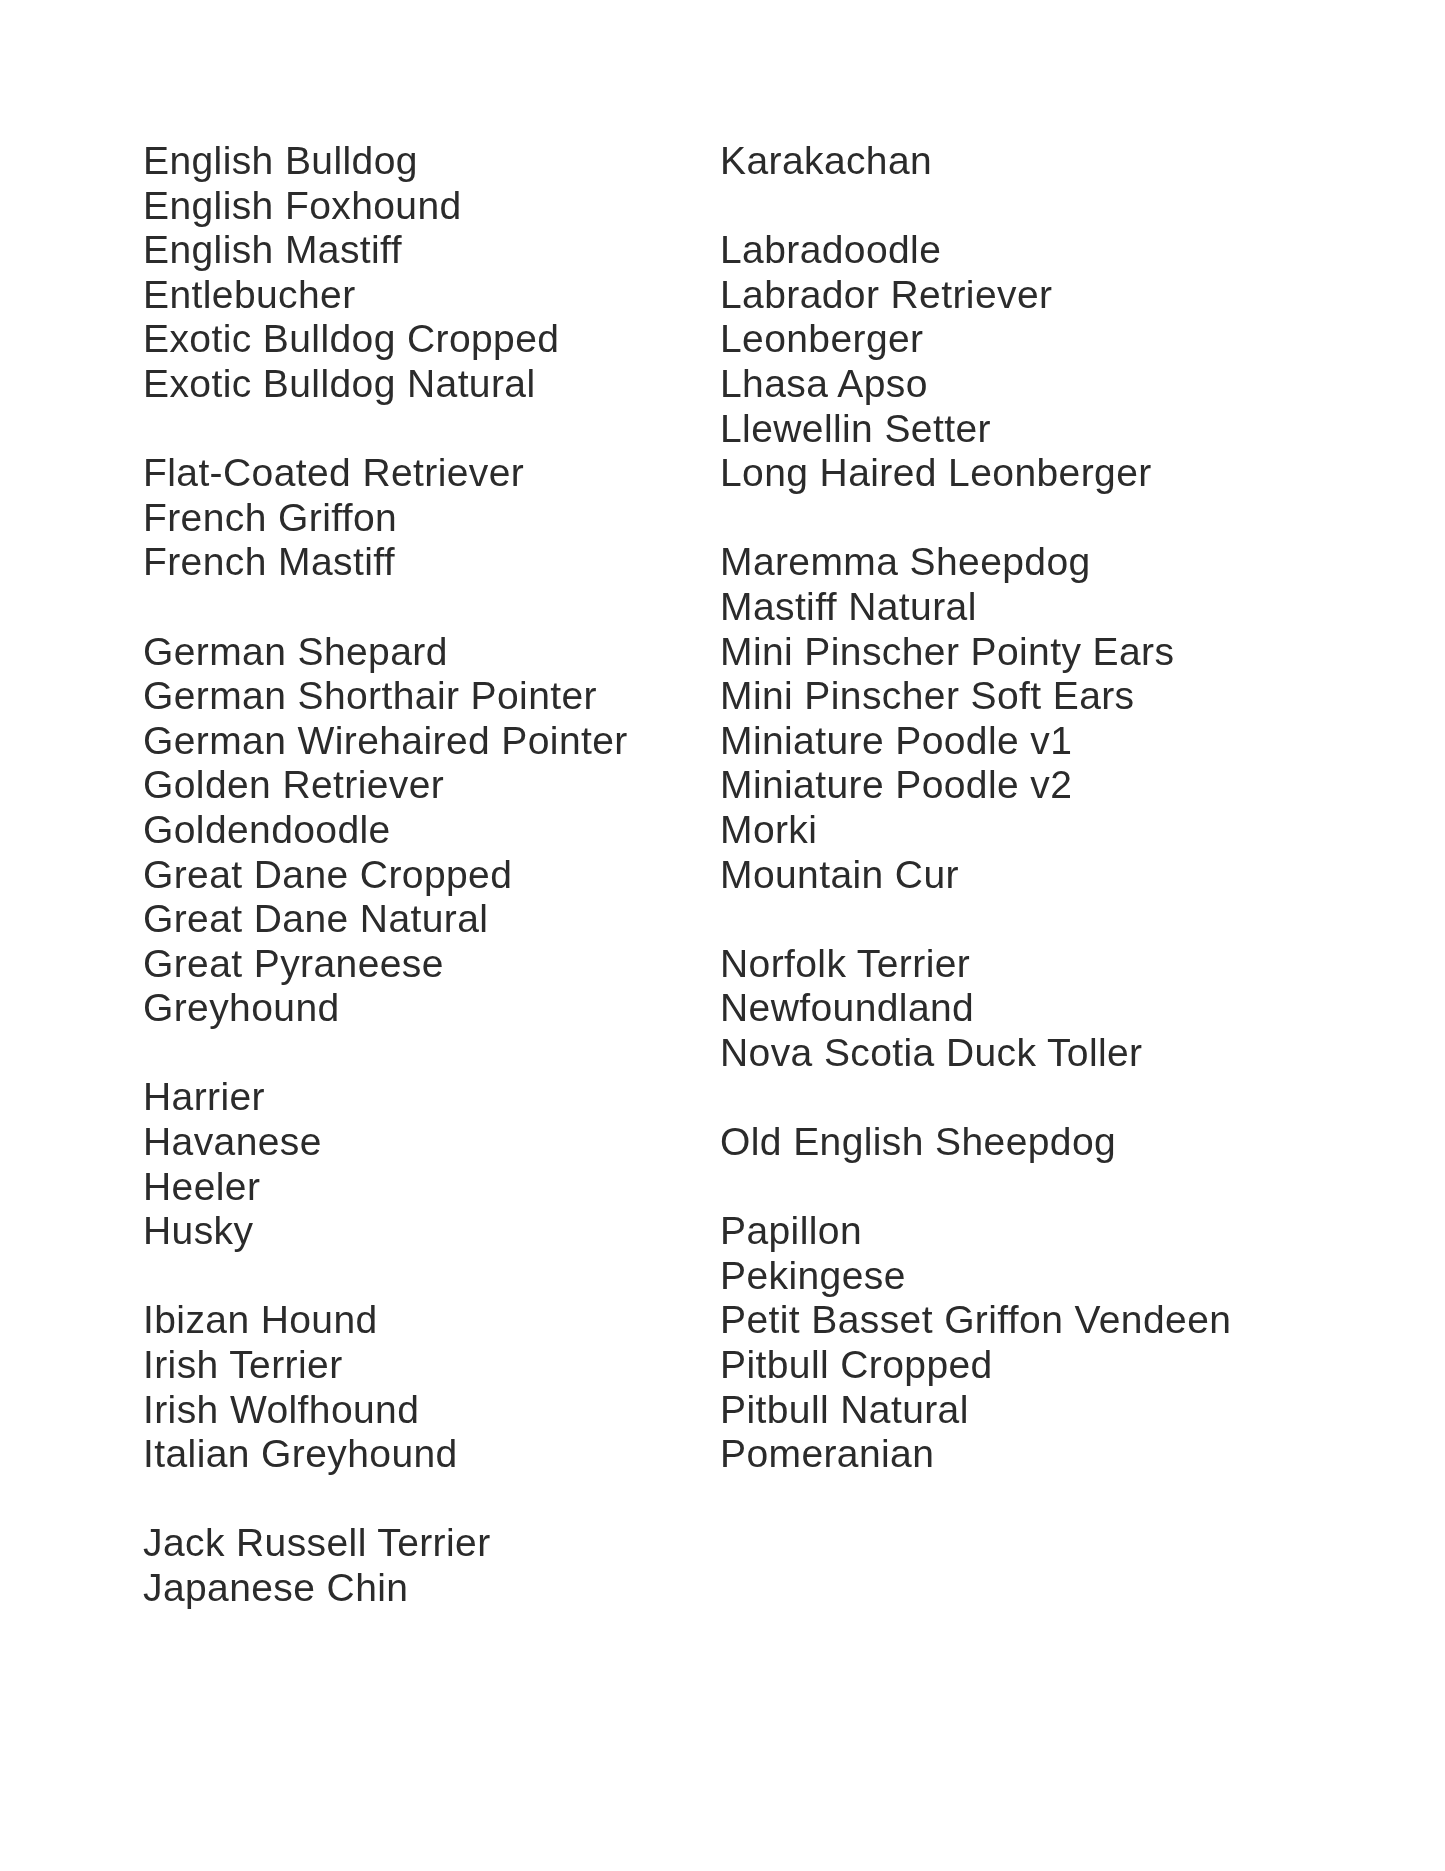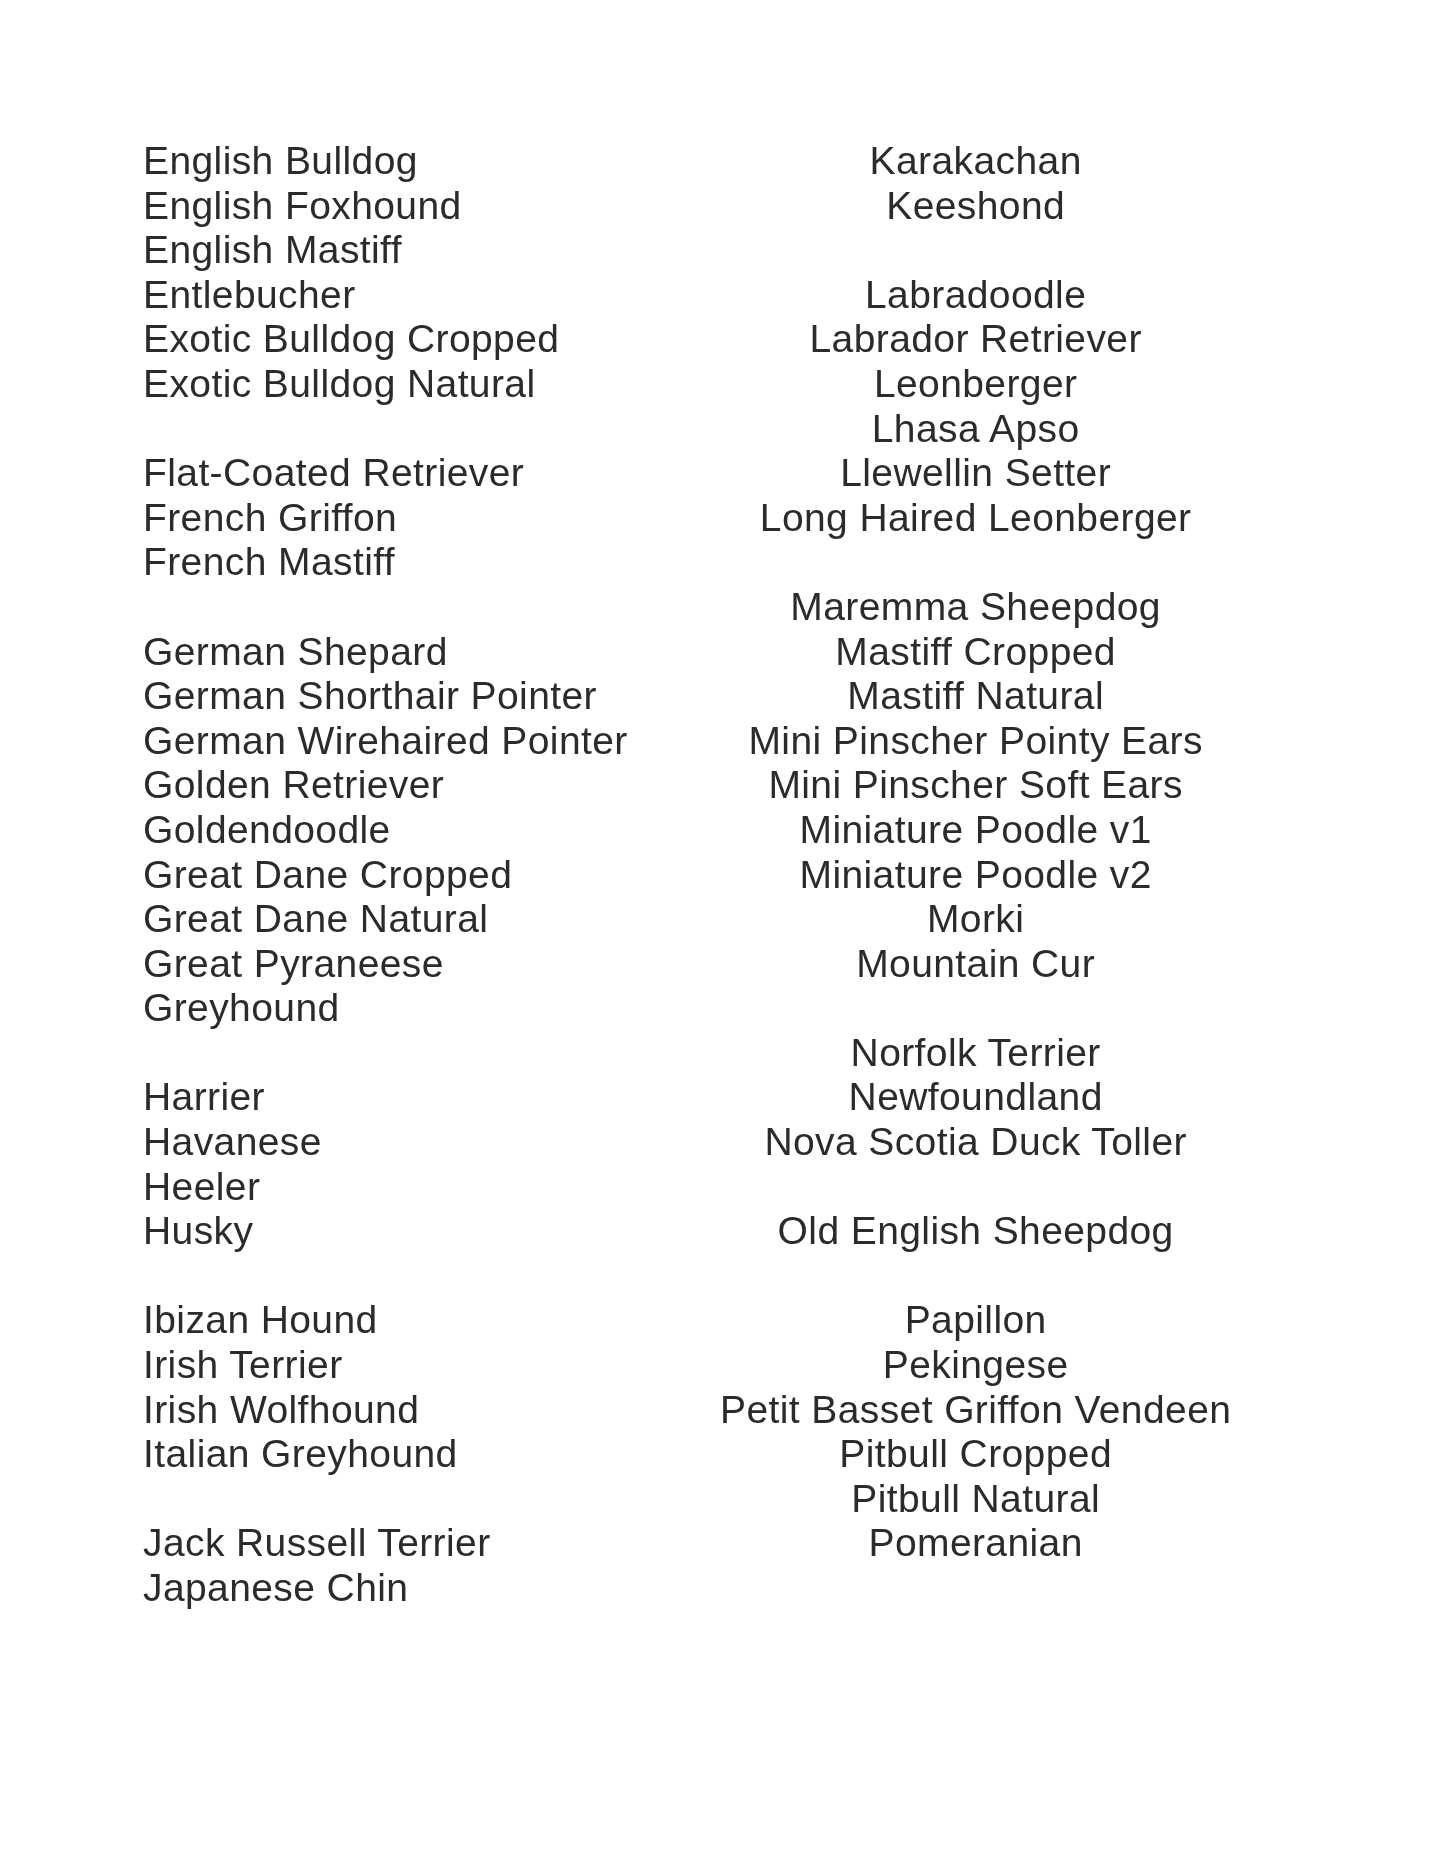--- a/index.html
+++ b/index.html
@@ -19,21 +19,21 @@
     line-height: 44.6px;
     letter-spacing: 0.4px;
     font-weight: 400;
   }
   .breed-column {
     position: absolute;
     top: 139px;
     white-space: nowrap;
   }
   .breed-column.left  { left: 143px; }
-  .breed-column.right { left: 720px; text-align: center; }
+  .breed-column.right { left: 720px; }
   .line {
     height: 44.6px;
     white-space: nowrap;
   }
 </style>
 </head>
 <body>
 
 <div class="page">
 
@@ -103,42 +103,40 @@
 
       <div class="line">Jack Russell Terrier</div>
 
       <div class="line">Japanese Chin</div>
     </div>
 
   <div class="breed-column right">
 
       <div class="line">Karakachan</div>
 
-      <div class="line">Keeshond</div>
 
       <div class="line"></div>
 
       <div class="line">Labradoodle</div>
 
       <div class="line">Labrador Retriever</div>
 
       <div class="line">Leonberger</div>
 
       <div class="line">Lhasa Apso</div>
 
       <div class="line">Llewellin Setter</div>
 
       <div class="line">Long Haired Leonberger</div>
 
       <div class="line"></div>
 
 
       <div class="line">Maremma Sheepdog</div>
 
-      <div class="line">Mastiff Cropped</div>
 
       <div class="line">Mastiff Natural</div>
 
       <div class="line">Mini Pinscher Pointy Ears</div>
 
       <div class="line">Mini Pinscher Soft Ears</div>
 
       <div class="line">Miniature Poodle v1</div>
 
       <div class="line">Miniature Poodle v2</div>

